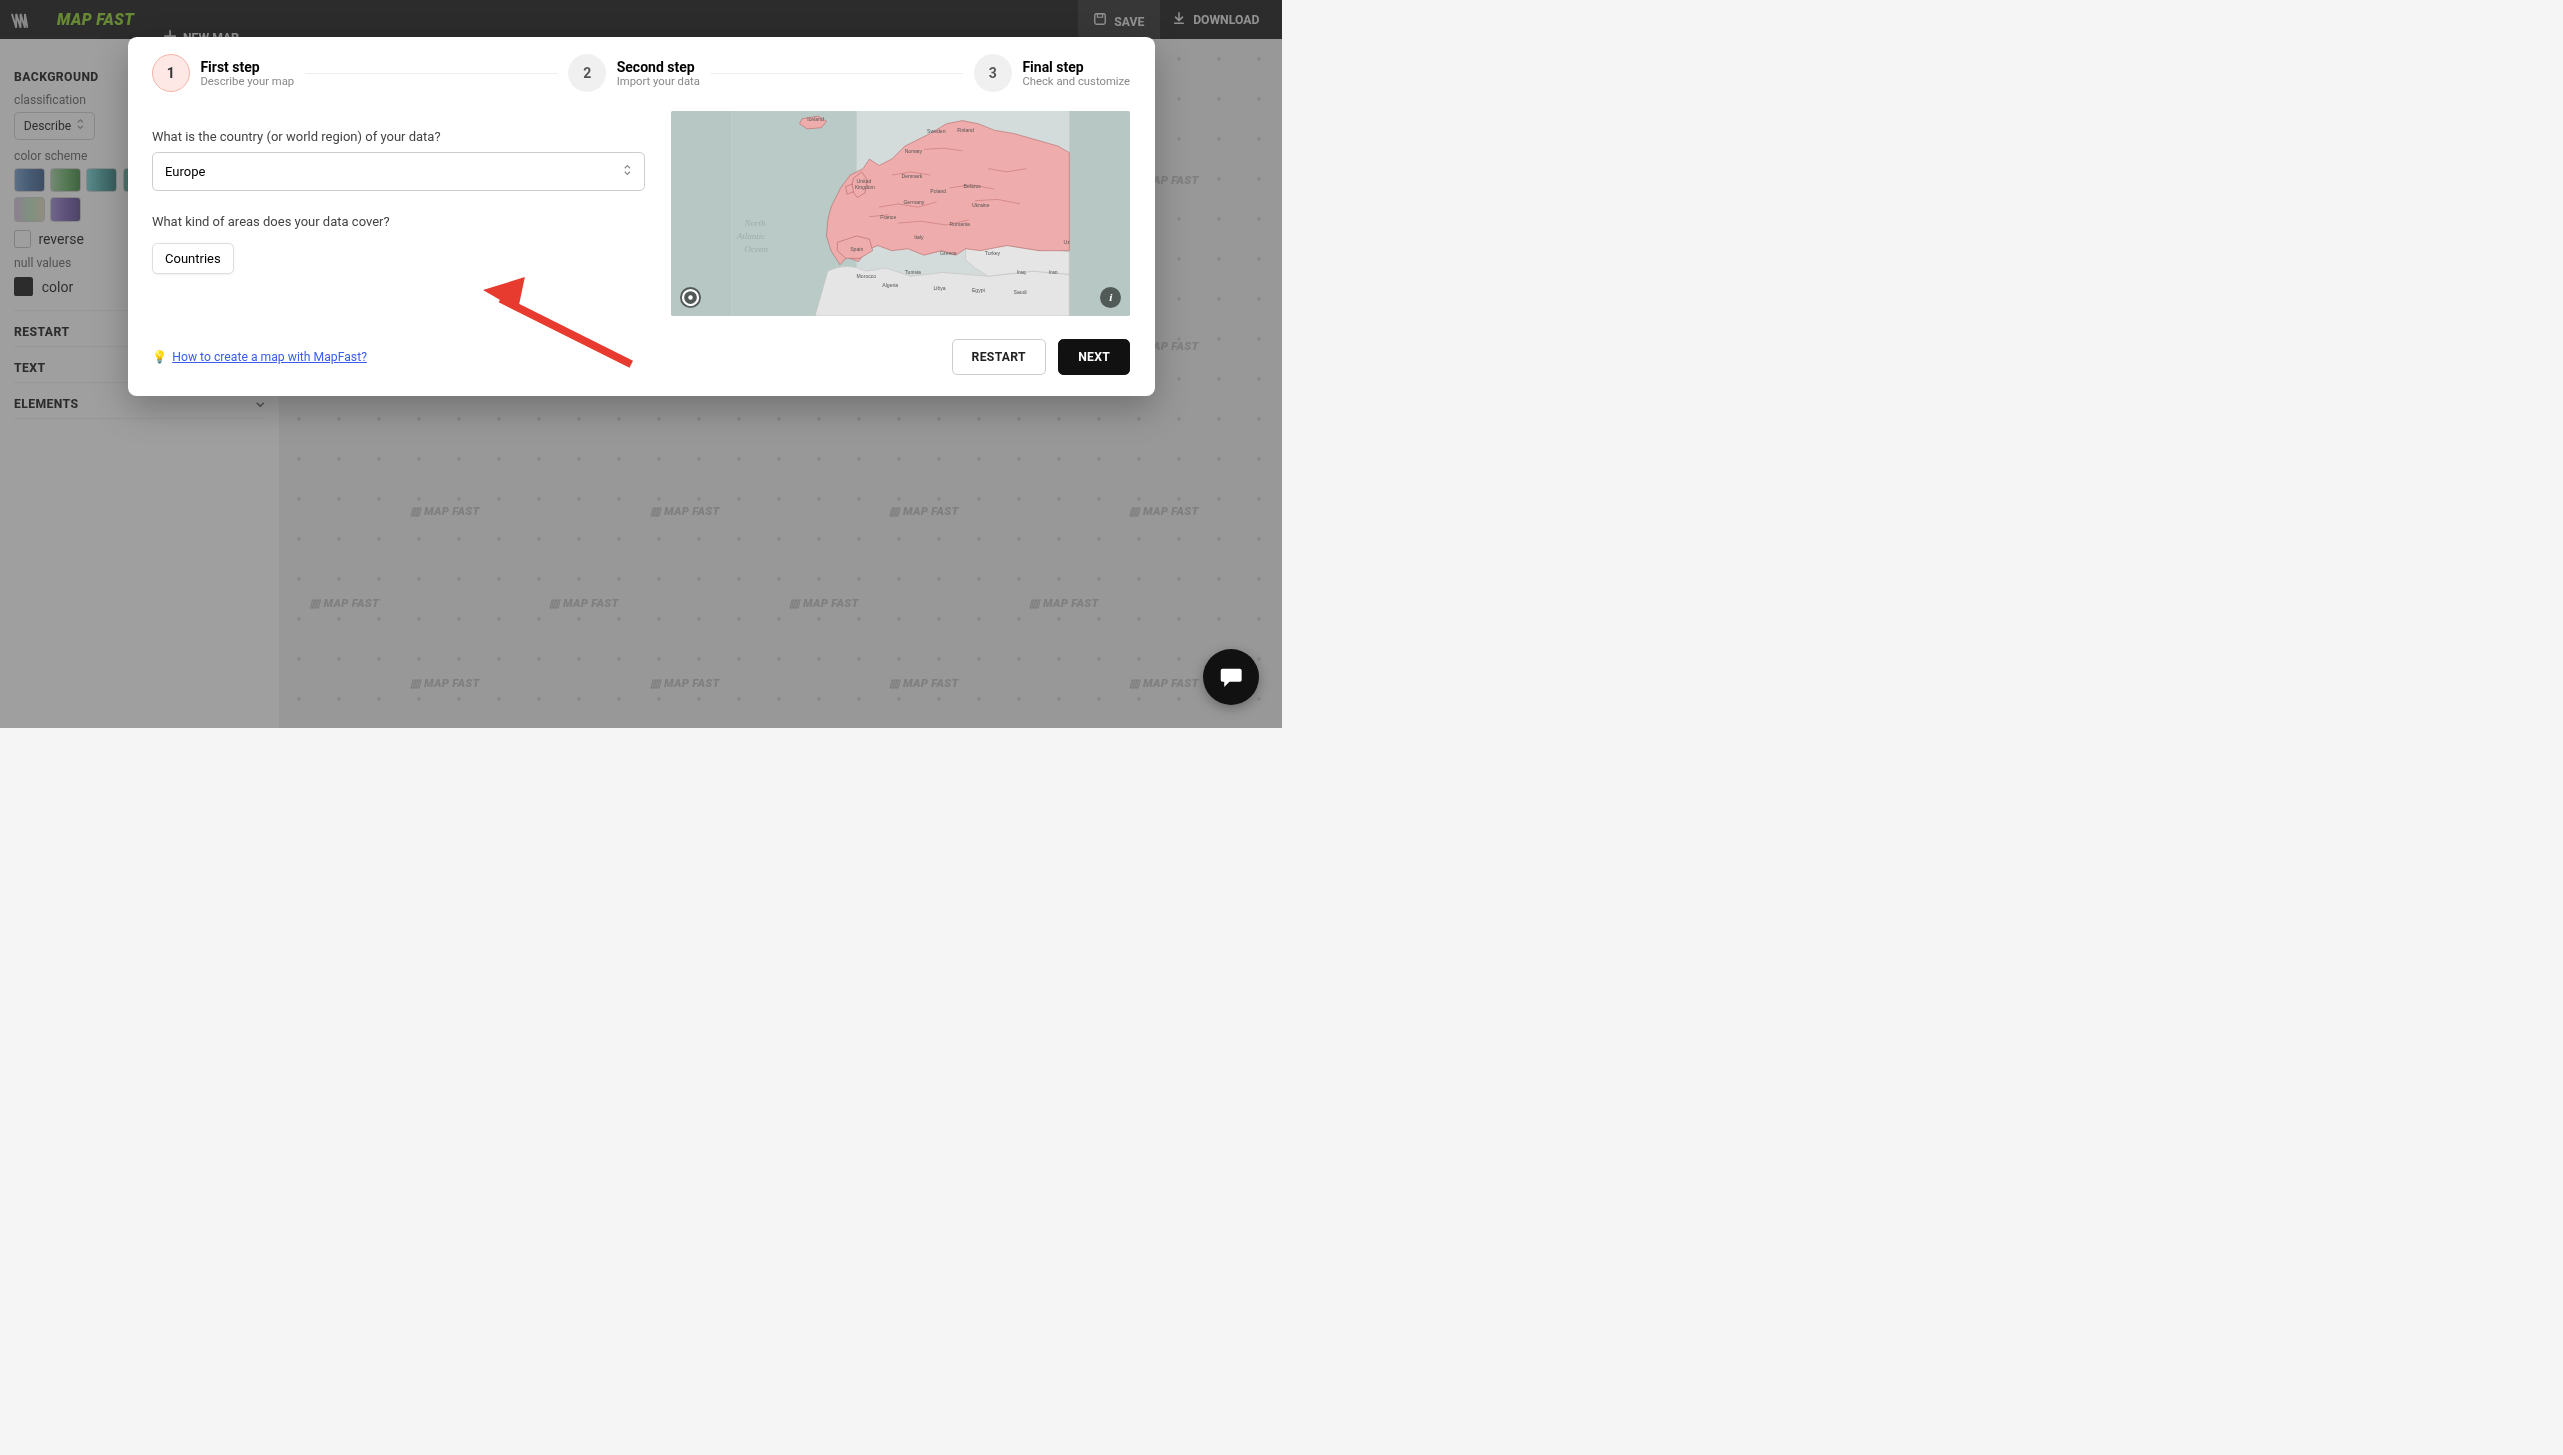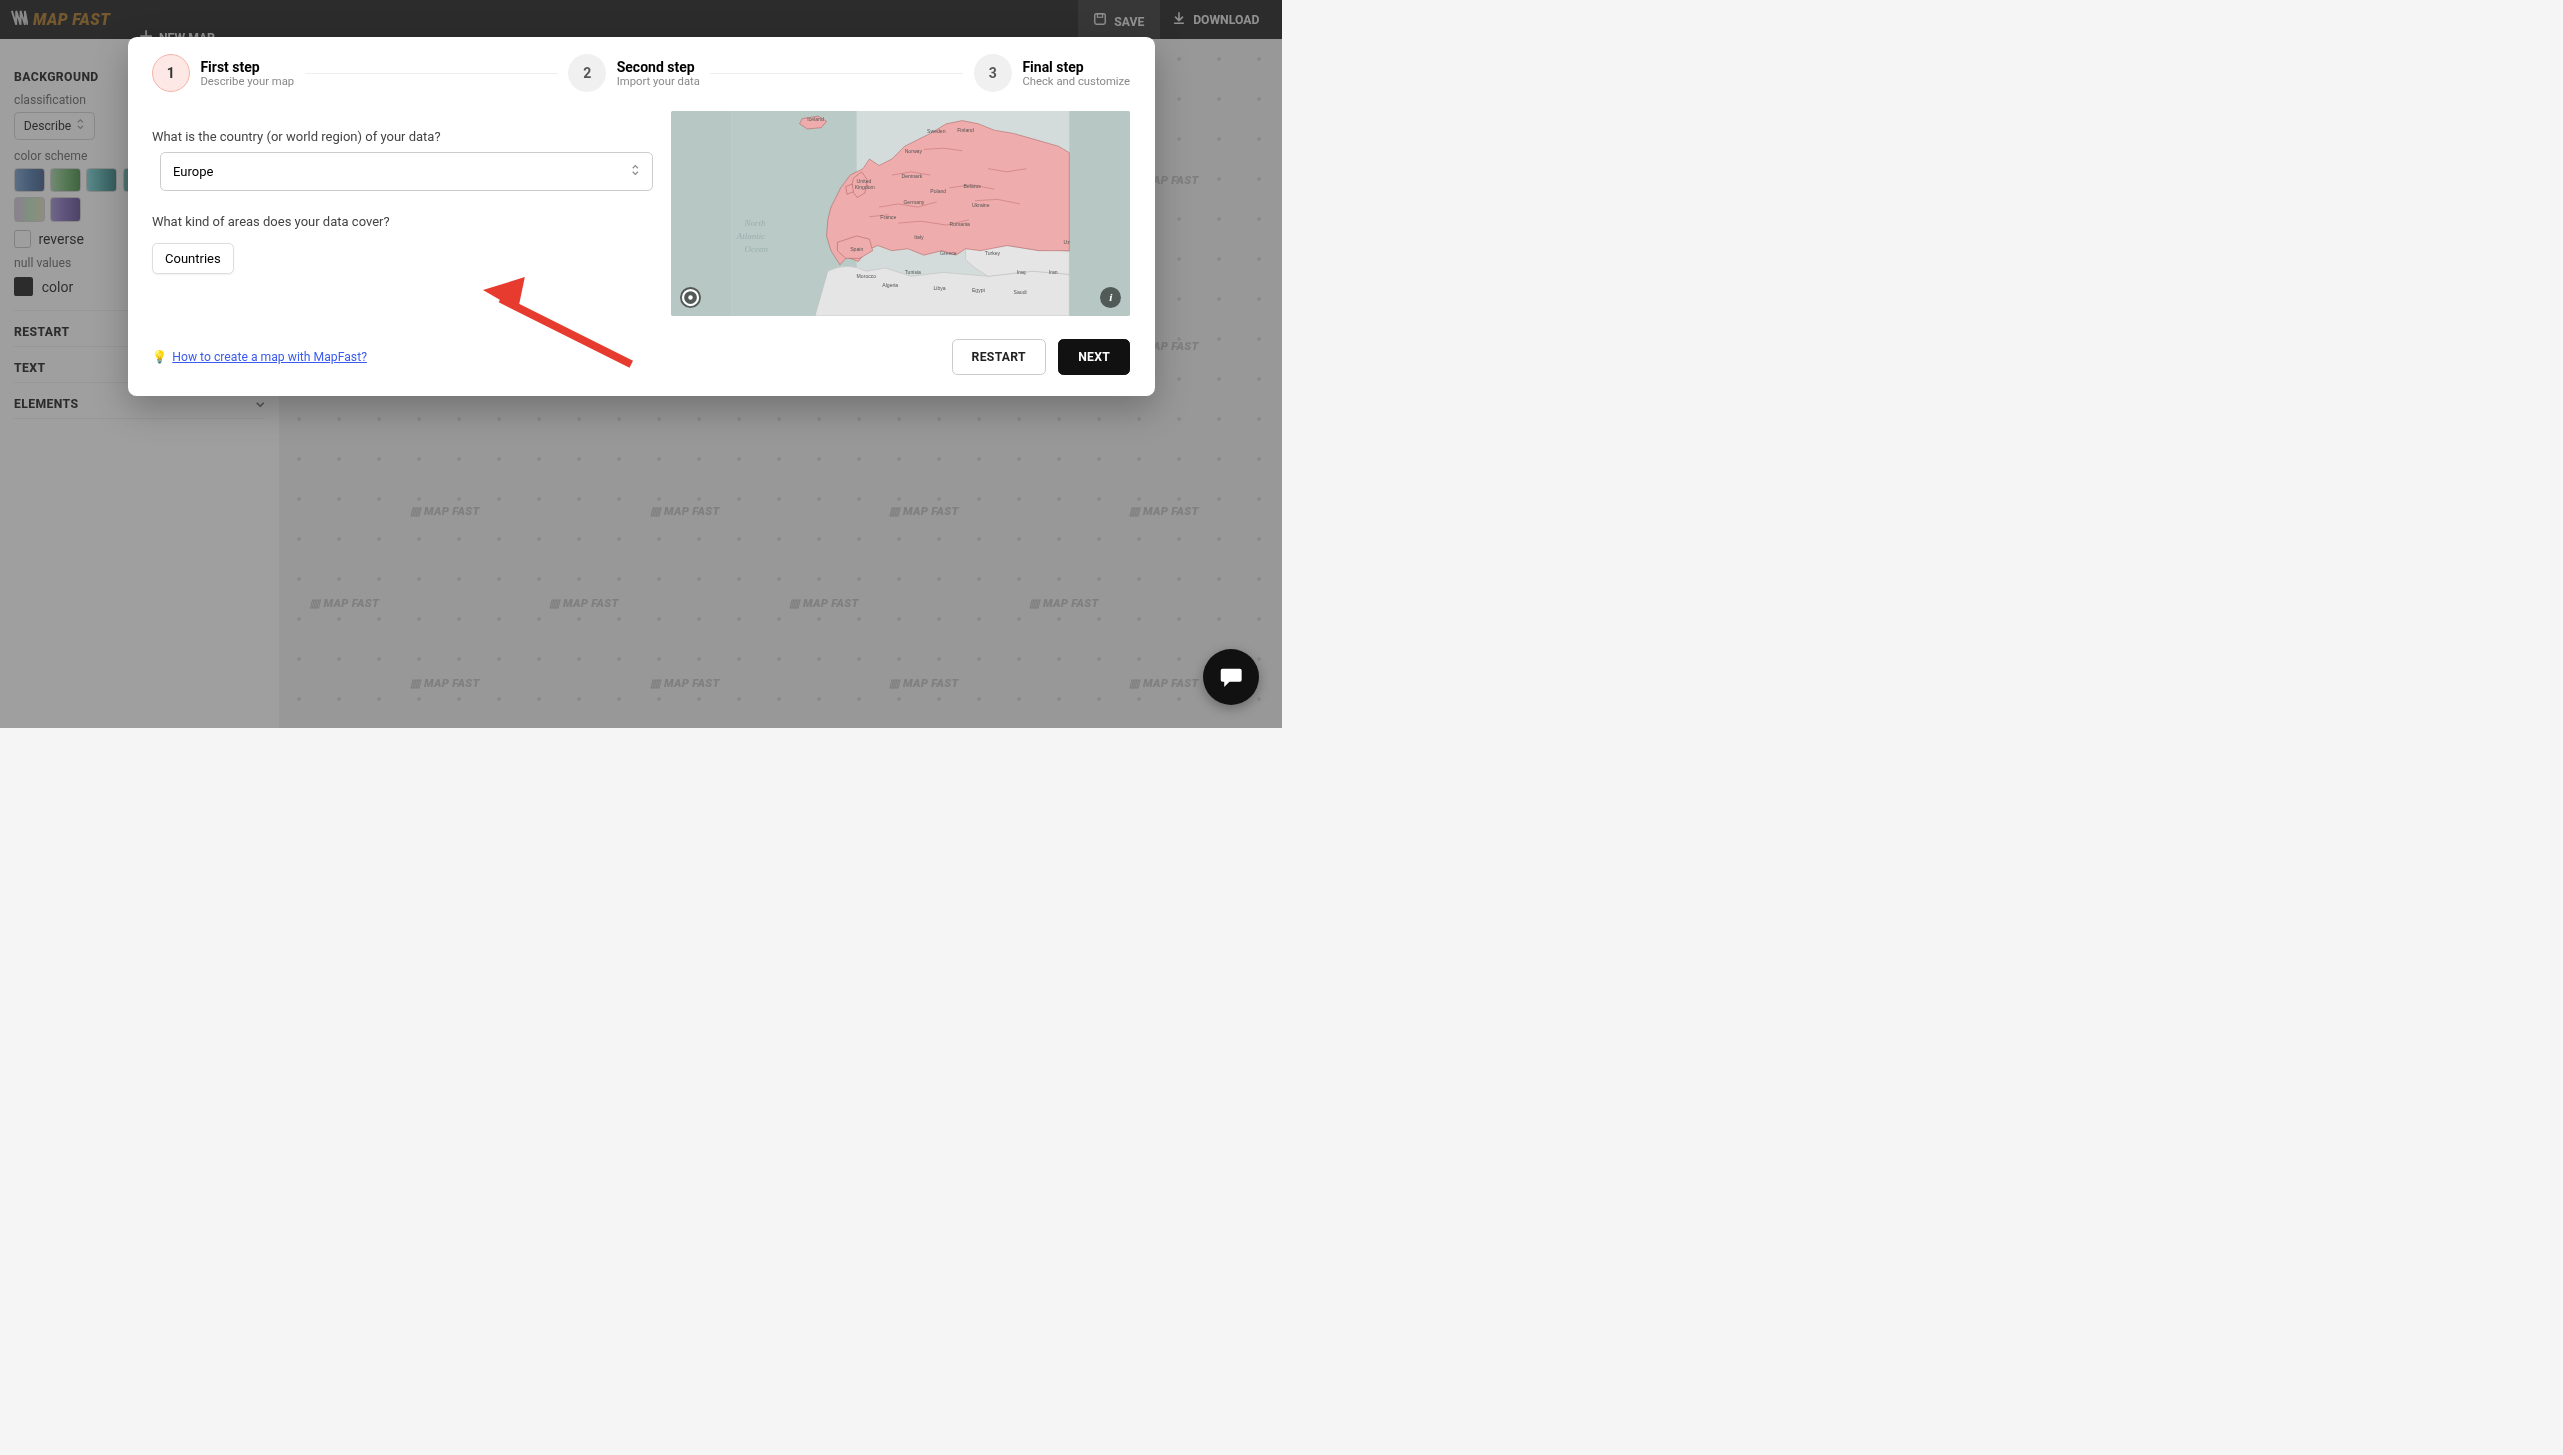--- a/index.html
+++ b/index.html
@@ -16,26 +16,27 @@
     .topbar {
       background: #000;
       height: 39px;
       display: flex;
       align-items: center;
       padding: 0 10.5px;
       color: #fff;
     }
     .logo {
       display: flex;
-      align-items: flex-start;
+      align-items: flex-end;
       font-weight: 900;
       font-style: italic;
       font-size: 15.7px;
       letter-spacing: 0.4px;
-      color: #a16207;
+      color: #84cc16;
+      gap: 24px;
     }
     .logo-icon {
       display: inline-flex;
       margin-right: 5.2px;
     }
     .topbar-btn {
       display: flex;
       align-items: center;
       gap: 7px;
       padding: 7px 12.2px;
@@ -181,21 +182,20 @@
     .modal-left { flex:1; padding-top:8.7px;}
     .q-label { font-size:13px;color:#444;margin:8.7px 0 8.7px;}
     .region-select {
       width:100%;
       border:0.9px solid #ccc;border-radius:5.2px;
       padding:9.6px 12.2px;
       display:flex;align-items:center;justify-content:space-between;
       font-size:13px;
       cursor:pointer;
       position:relative;
-      margin-left:8px;
     }
     .chip-btn {
       display:inline-block;
       border:0.9px solid #ddd;border-radius:5.2px;
       padding:7px 12.2px;font-size:13px;
       box-shadow:0 0.9px 1.7px rgba(0,0,0,0.06);
       cursor:pointer;
       margin-top:5.2px;
     }
     

